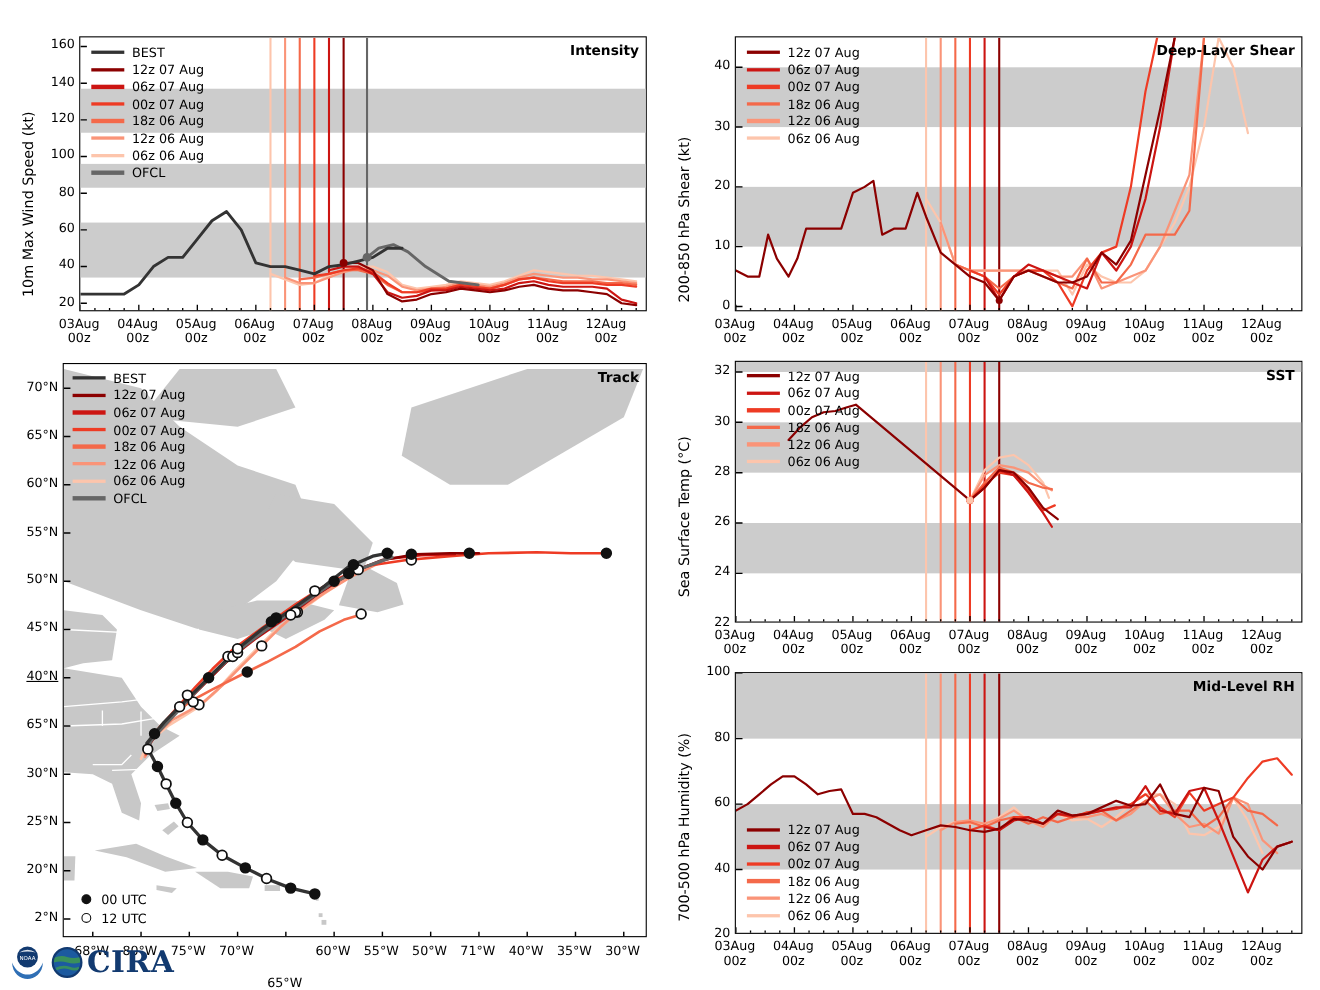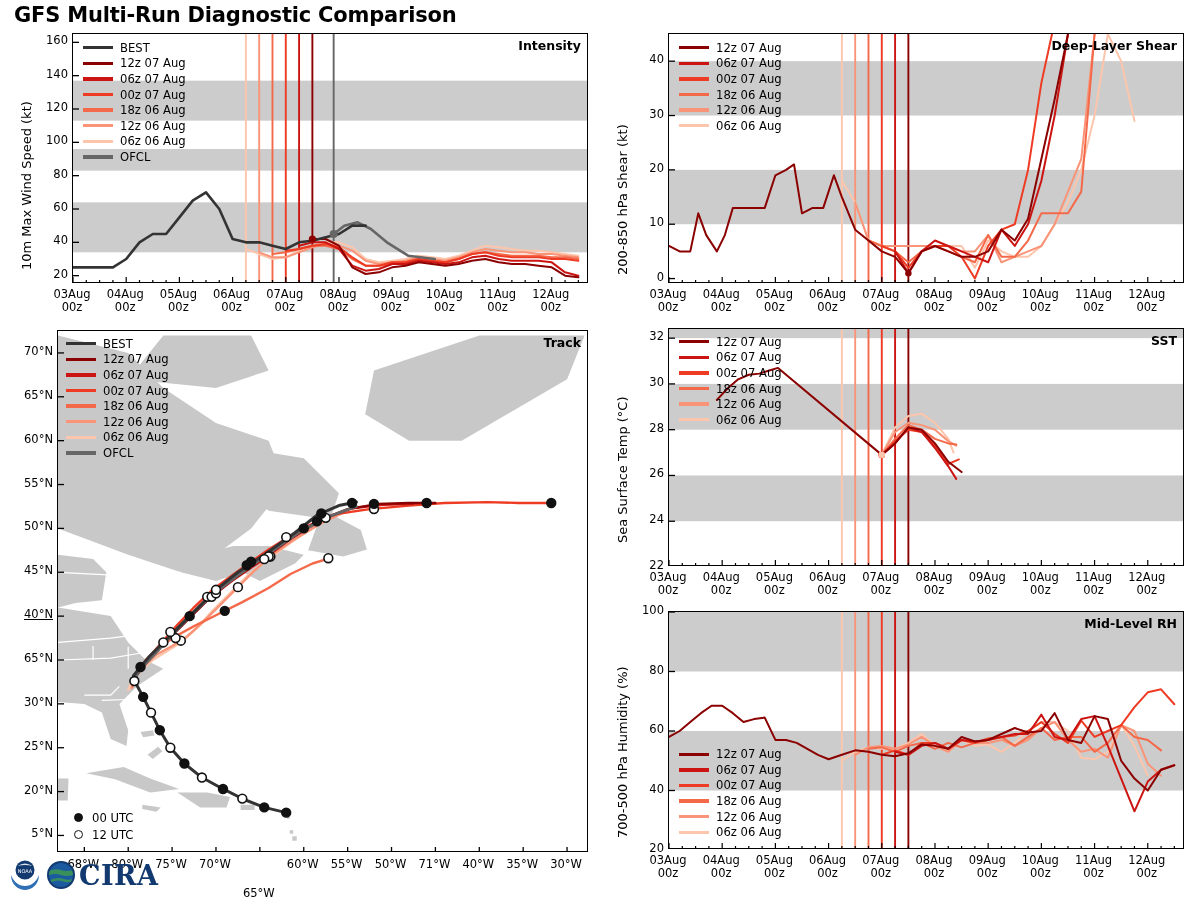--- a/index.html
+++ b/index.html
@@ -21,21 +21,20 @@
   .mk{display:flex;align-items:center;height:17px;}
   .mkc{width:9px;height:9px;border-radius:50%;margin-left:10px;margin-right:9px;box-sizing:border-box;}
   .cira{position:absolute;left:8px;top:858px;display:flex;align-items:center;}
   .cirat{font-family:"DejaVu Serif",serif;font-weight:bold;font-size:27px;color:#123a70;letter-spacing:0.5px;margin-left:2px;}
 </style>
 </head>
 <body>
 
 <div class="root">
 
-  <div class="ttl" id="title-left">GFS Multi-Run Diagnostic Comparison</div>
 
   <div class="panel" id="p-intensity" style="left:72px;top:33px;width:516px;height:250px;">
     <svg class="plotsvg" id="svg-intensity" width="516" height="250">
         <rect x="0" y="168.33333333333331" width="516" height="50.00000000000003" fill="#cccccc"></rect>
         <rect x="0" y="115" width="516" height="21.666666666666686" fill="#cccccc"></rect>
         <rect x="0" y="46.66666666666666" width="516" height="40" fill="#cccccc"></rect>
         <line x1="172.88659793814435" y1="0" x2="172.88659793814435" y2="250" stroke="#FDC5AC" stroke-width="1.9"></line>
         <line x1="186.1855670103093" y1="0" x2="186.1855670103093" y2="250" stroke="#FA9478" stroke-width="1.9"></line>
         <line x1="199.48453608247422" y1="0" x2="199.48453608247422" y2="250" stroke="#F4694A" stroke-width="1.9"></line>
         <line x1="212.7835051546392" y1="0" x2="212.7835051546392" y2="250" stroke="#EE3B24" stroke-width="1.9"></line>
@@ -653,21 +652,21 @@
       <div class="yt" style="left: 5px; top: 387.798px; width: 48px;">65°N</div>
       <div class="yt" style="left: 5px; top: 431.664px; width: 48px;">60°N</div>
       <div class="yt" style="left: 5px; top: 475.529px; width: 48px;">55°N</div>
       <div class="yt" style="left: 5px; top: 519.395px; width: 48px;">50°N</div>
       <div class="yt" style="left: 5px; top: 563.261px; width: 48px;">45°N</div>
       <div class="yt" style="left: 5px; top: 607.126px; width: 48px; text-decoration: underline;">40°N</div>
       <div class="yt" style="left: 5px; top: 650.992px; width: 48px;">65°N</div>
       <div class="yt" style="left: 5px; top: 694.857px; width: 48px;">30°N</div>
       <div class="yt" style="left: 5px; top: 738.723px; width: 48px;">25°N</div>
       <div class="yt" style="left: 5px; top: 782.588px; width: 48px;">20°N</div>
-      <div class="yt" style="left: 5px; top: 826.454px; width: 48px;">5°N</div>
+      <div class="yt" style="left: 5px; top: 826.454px; width: 48px;">2°N</div>
     </div>
   <div id="xt-track">
       <div class="xt" style="left: 57.3306px; top: 858px; width: 52px;">68°W</div>
       <div class="xt" style="left: 101.215px; top: 858px; width: 52px;">80°W</div>
       <div class="xt" style="left: 145.099px; top: 858px; width: 52px;">75°W</div>
       <div class="xt" style="left: 188.983px; top: 858px; width: 52px;">70°W</div>
       <div class="xt" style="left: 232.868px; top: 858px; width: 52px; margin-top: 29px;">65°W</div>
       <div class="xt" style="left: 276.752px; top: 858px; width: 52px;">60°W</div>
       <div class="xt" style="left: 320.636px; top: 858px; width: 52px;">55°W</div>
       <div class="xt" style="left: 364.521px; top: 858px; width: 52px;">50°W</div>

